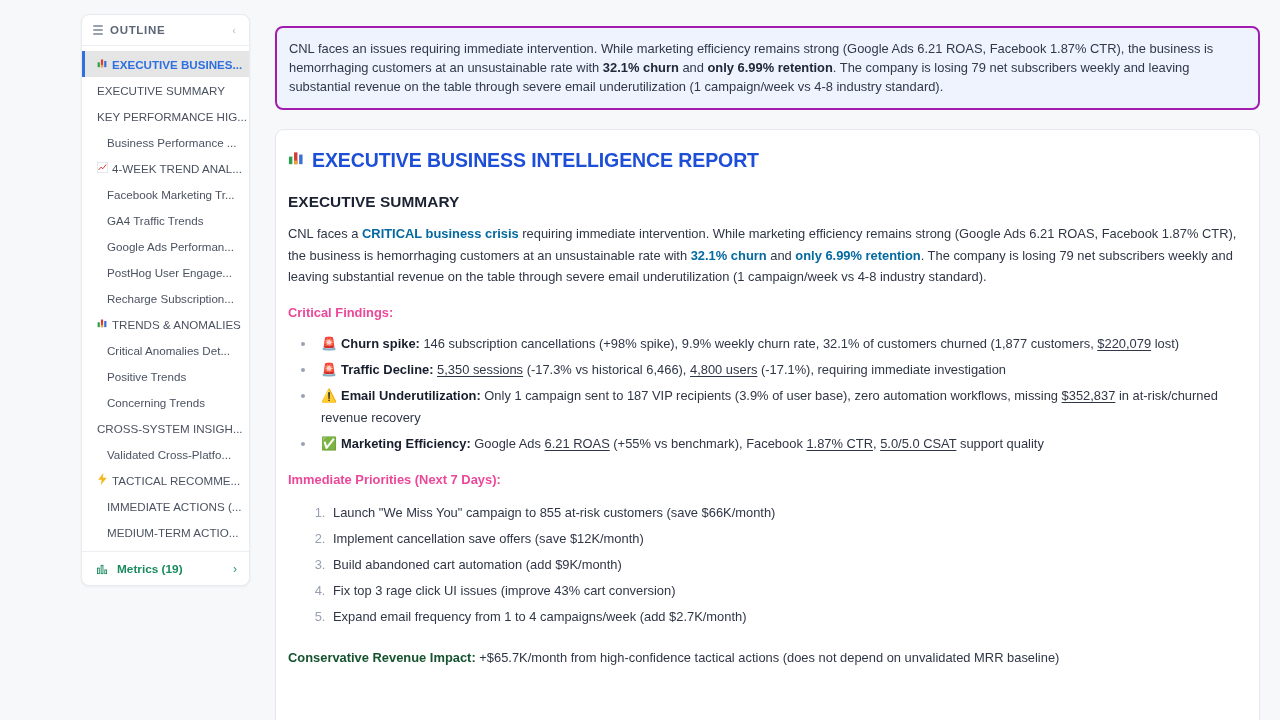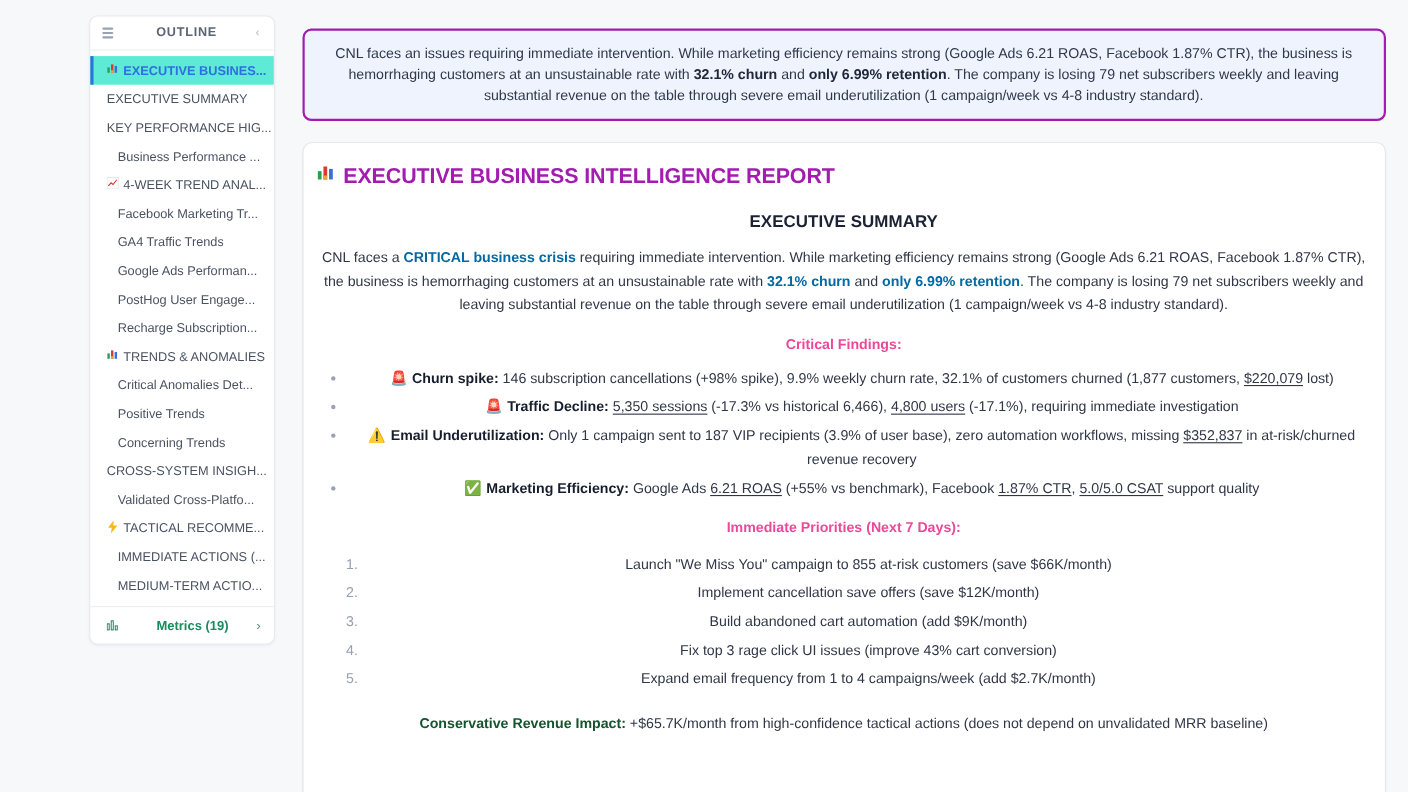--- a/index.html
+++ b/index.html
@@ -3,21 +3,21 @@
 <meta charset="utf-8">
 <style>
   * { box-sizing: border-box; }
   html, body {
     margin: 0; padding: 0;
     width: 1280px; height: 720px;
     background: #f7f8fa;
     font-family: "Liberation Sans", sans-serif;
     overflow: hidden;
   }
-  .app { display: flex; width: 1280px; height: 720px; text-align: center; }
+  .app { display: flex; width: 1280px; height: 720px; }
 
   
   .sidebar-col {
     width: 250px;
     padding: 14px 0 0 81px;
     flex: 0 0 250px;
   }
   .sidebar {
     width: 169px;
     background: #ffffff;
@@ -59,21 +59,21 @@
   }
   .outline-item .oi-icon {
     flex: 0 0 auto; margin-right: 4px; font-size: 10.5px; line-height: 1;
   }
   .outline-item .oi-label {
     overflow: hidden; text-overflow: ellipsis; white-space: nowrap;
   }
   .lvl1 { padding-left: 12px; }
   .lvl2 { padding-left: 22px; }
   .outline-item.active {
-    background: #5eead4;
+    background: #e5e5e5;
     border-left-color: #2f6fe0;
     color: #2f6fe0;
     font-weight: 700;
   }
   .sidebar-footer {
     border-top: 1px solid #eceef2;
     height: 34px;
     display: flex; align-items: center;
     padding: 0 12px 0 15px;
     cursor: pointer;
@@ -106,21 +106,21 @@
     background: #ffffff;
     border: 1px solid #e6e8ee;
     border-radius: 9px;
     box-shadow: 0 1px 2px rgba(16,24,40,0.04);
     padding: 19px 13px 24px 12px;
     min-height: 600px;
   }
   .doc-h1 {
     font-size: 19.5px;
     font-weight: 700;
-    color: #a21caf;
+    color: #1d4ed8;
     letter-spacing: -0.1px;
     margin: 0 0 21px 0;
     display: flex; align-items: center; gap: 7px;
   }
   .doc-h2 {
     font-size: 15.4px;
     font-weight: 700;
     color: #1b2233;
     margin: 0 0 12px 0;
     letter-spacing: 0.05px;

